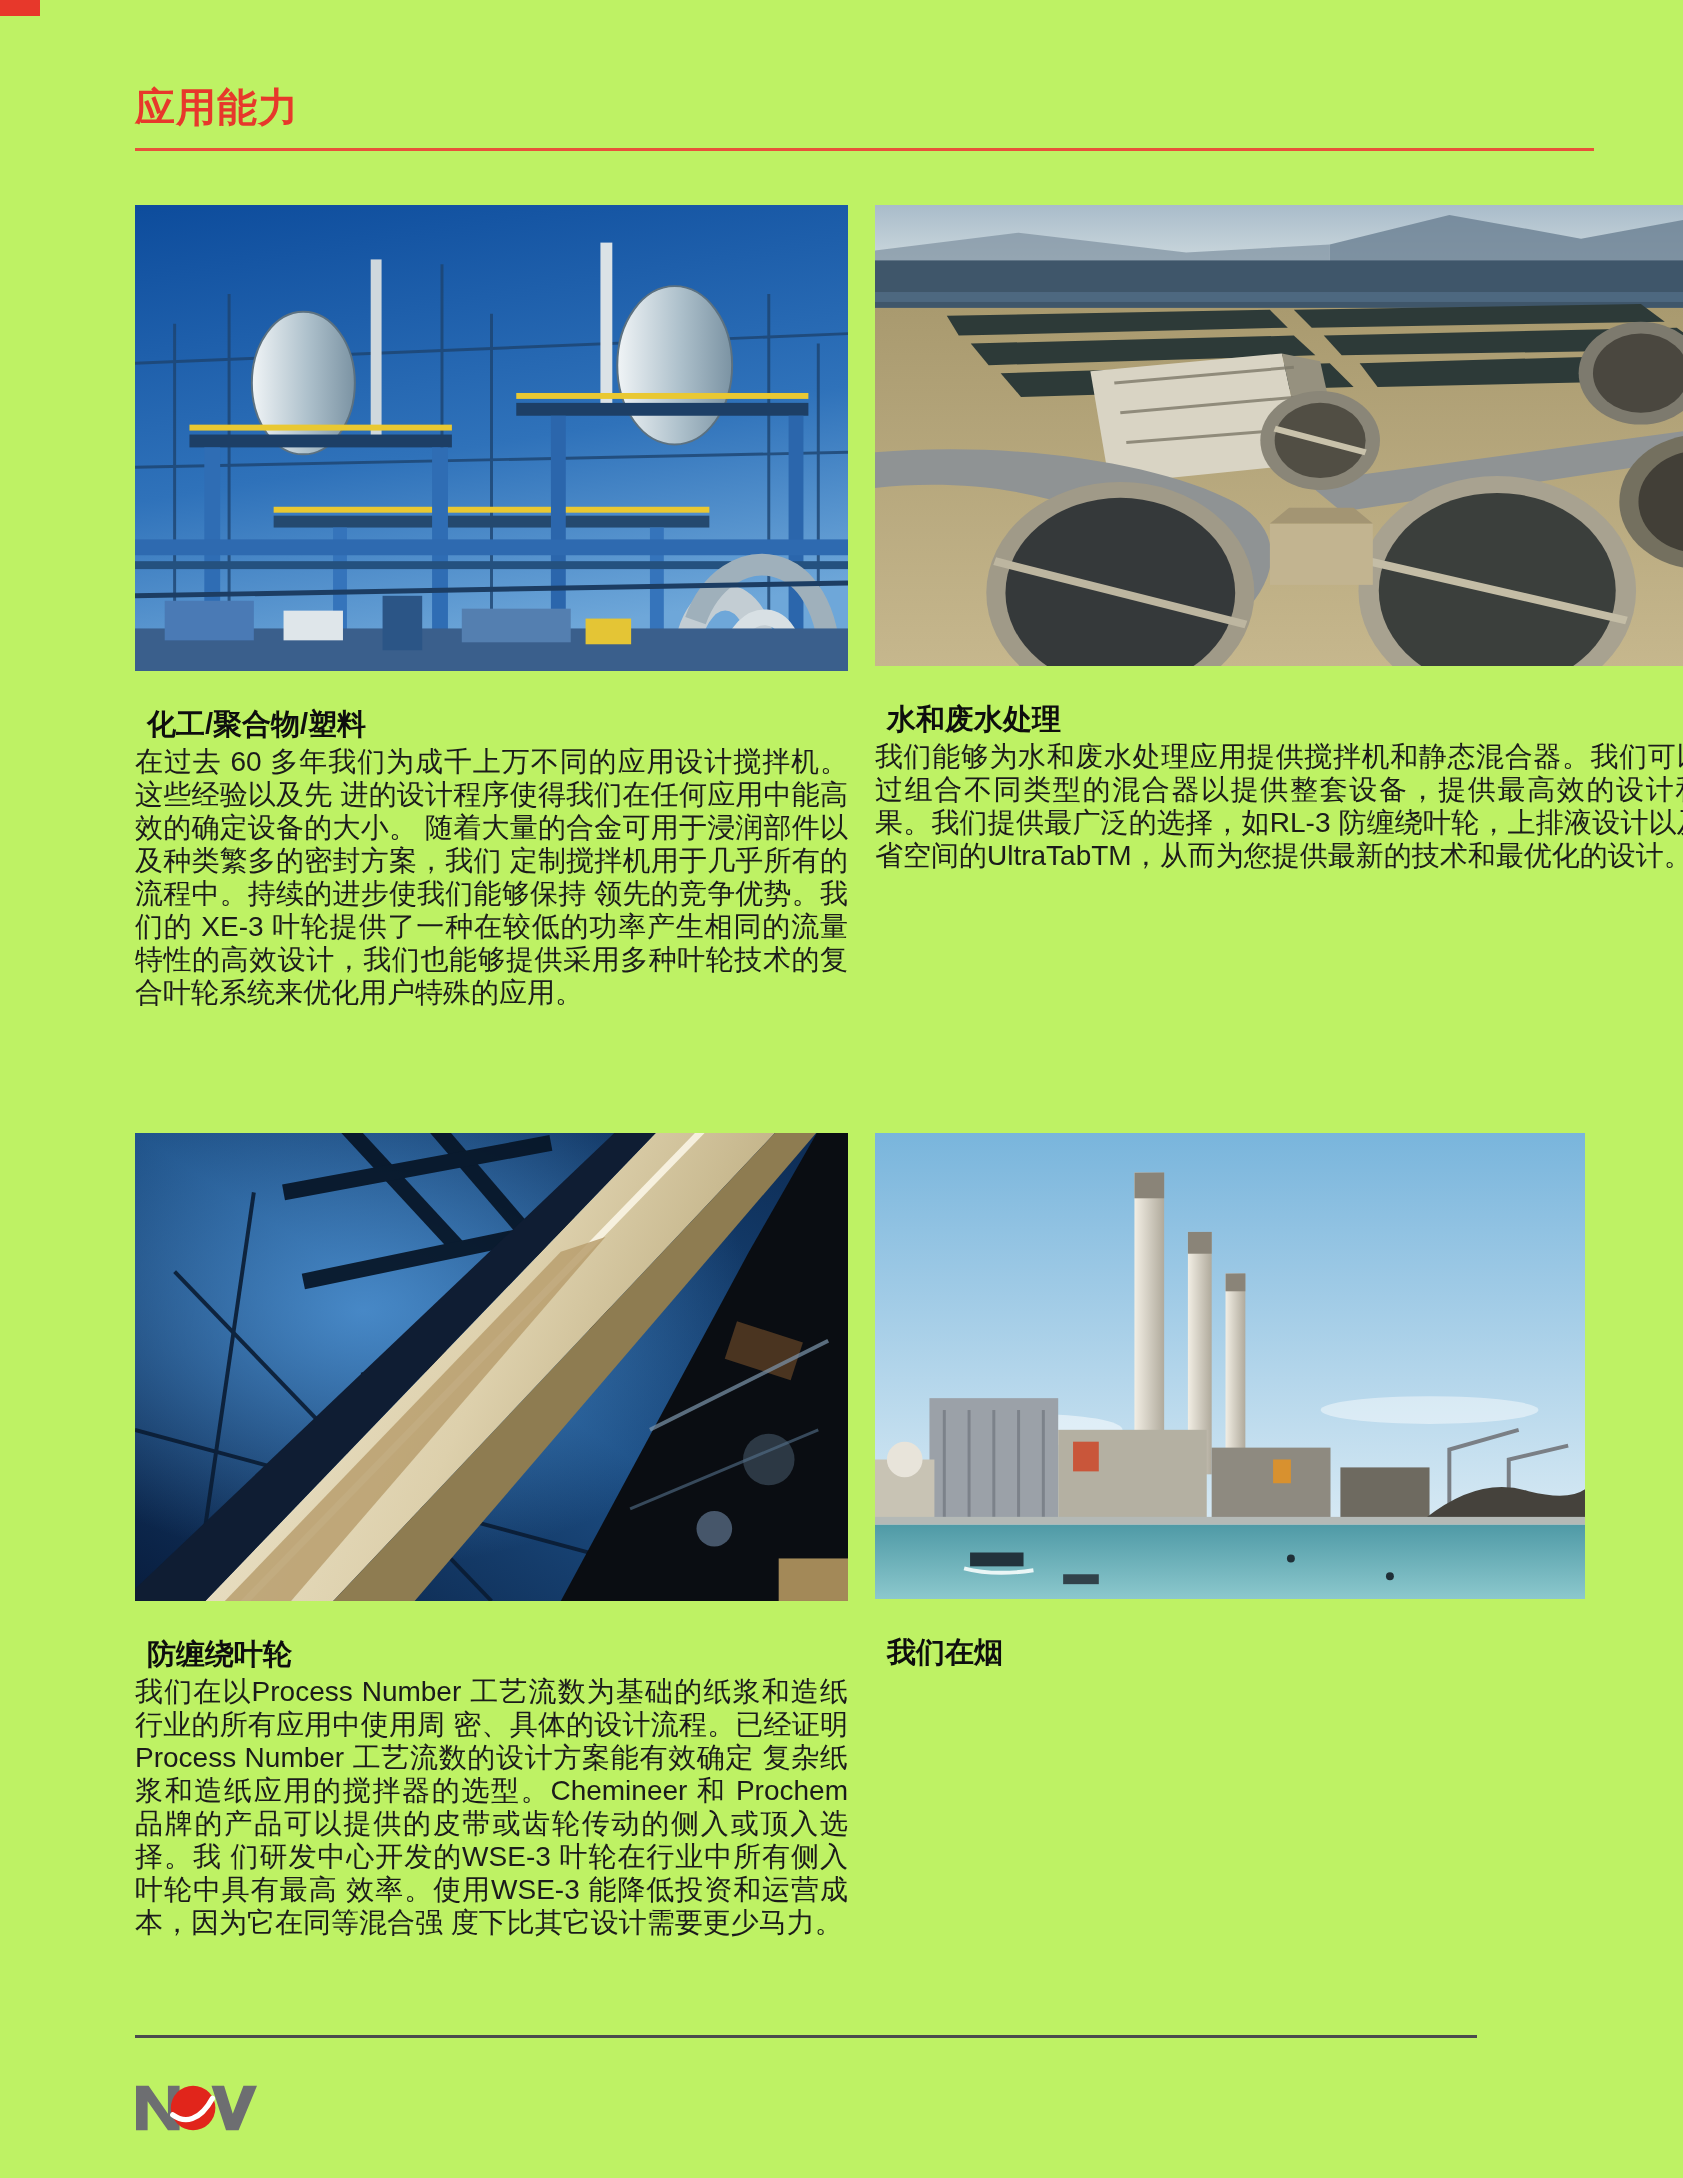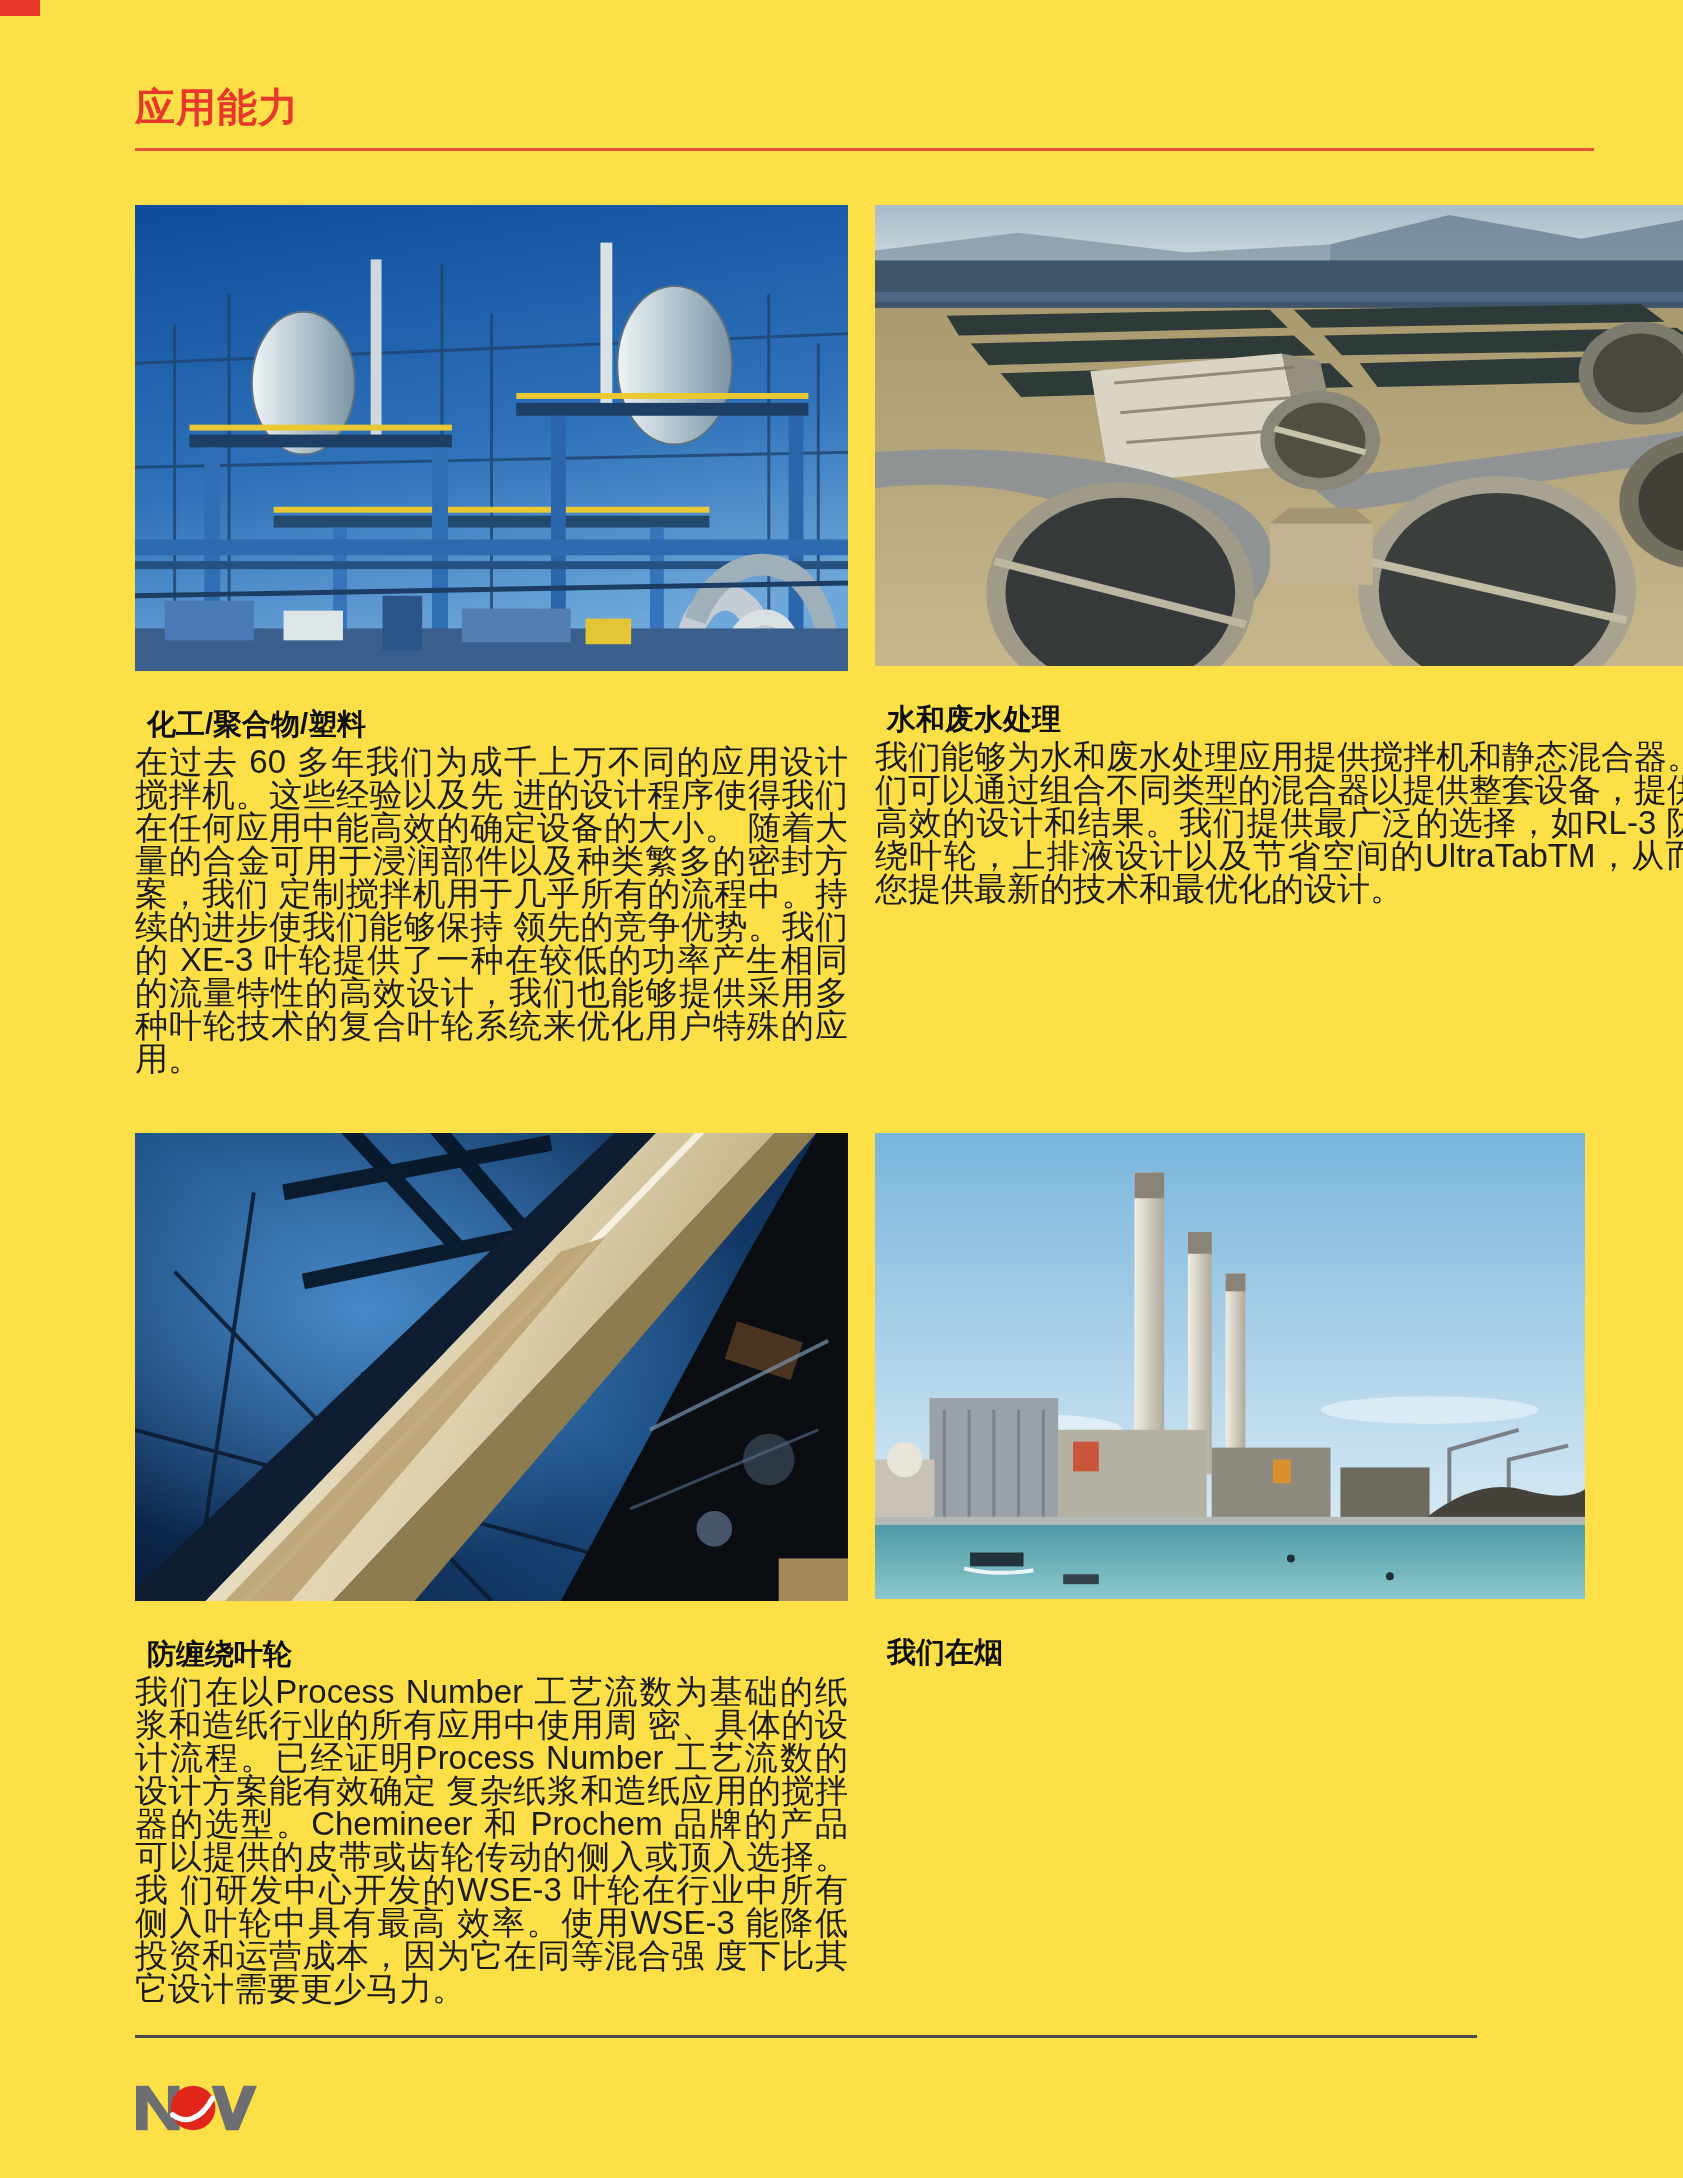--- a/index.html
+++ b/index.html
@@ -1,17 +1,17 @@
 <!DOCTYPE html>
 <html lang="zh" style="--accent: #e7382b; --rule: #e8523a; --text: #1b1b1b; --footer-rule: #4b4b4d; --logo-gray: #6d6e71; --logo-red: #e1251b;"><head>
 <meta charset="utf-8">
 <style>
   html,body{margin:0;padding:0;background:#e9e9e9;}
   .page{
-    position:relative;width:1683px;height:2178px;background:#fde047;
+    position:relative;width:1683px;height:2178px;background:#bef264;
     font-family:"Liberation Sans","DejaVu Sans",sans-serif;overflow:hidden;
     margin:0 auto;
   }
   .corner-mark{position:absolute;left:0;top:0;width:40px;height:16px;background:var(--accent,#e7382b);}
   .page-title{
     position:absolute;left:135px;top:85px;margin:0;
     font-size:40px;font-weight:bold;line-height:1.1;color:var(--accent,#e7382b);
     letter-spacing:1px;
   }
   .title-rule{position:absolute;left:135px;top:148px;width:1459px;height:3px;background:var(--rule,#e8523a);}
@@ -20,21 +20,21 @@
   .sec-2{left:875px;top:205px;width:858px;}
   .sec-3{left:135px;top:1133px;width:713px;}
   .sec-4{left:875px;top:1133px;width:710px;}
   figure.photo{margin:0;padding:0;width:100%;display:block;line-height:0;}
   .ph-1{height:466px;} .ph-2{height:461px;} .ph-3{height:468px;} .ph-4{height:466px;}
   figure.photo svg{width:100%;height:100%;display:block;}
   .sec h2{
     margin:36px 0 3px 12px;font-size:29px;line-height:35px;font-weight:bold;color:#0e0e0e;
   }
   .sec p{
-    margin:0;font-size:33px;line-height:33px;color:var(--text,#1b1b1b);
+    margin:0;font-size:28px;line-height:33px;color:var(--text,#1b1b1b);
     text-align:justify;text-justify:inter-ideograph;
   }
   .footer-rule{position:absolute;left:135px;top:2035px;width:1342px;height:3px;background:var(--footer-rule,#4b4b4d);}
   .nov-logo{position:absolute;left:136px;top:2084px;width:121px;height:48px;}
   .nov-logo svg{width:100%;height:100%;display:block;}
 </style>
 </head>
 <body>
 
 <div class="page">

